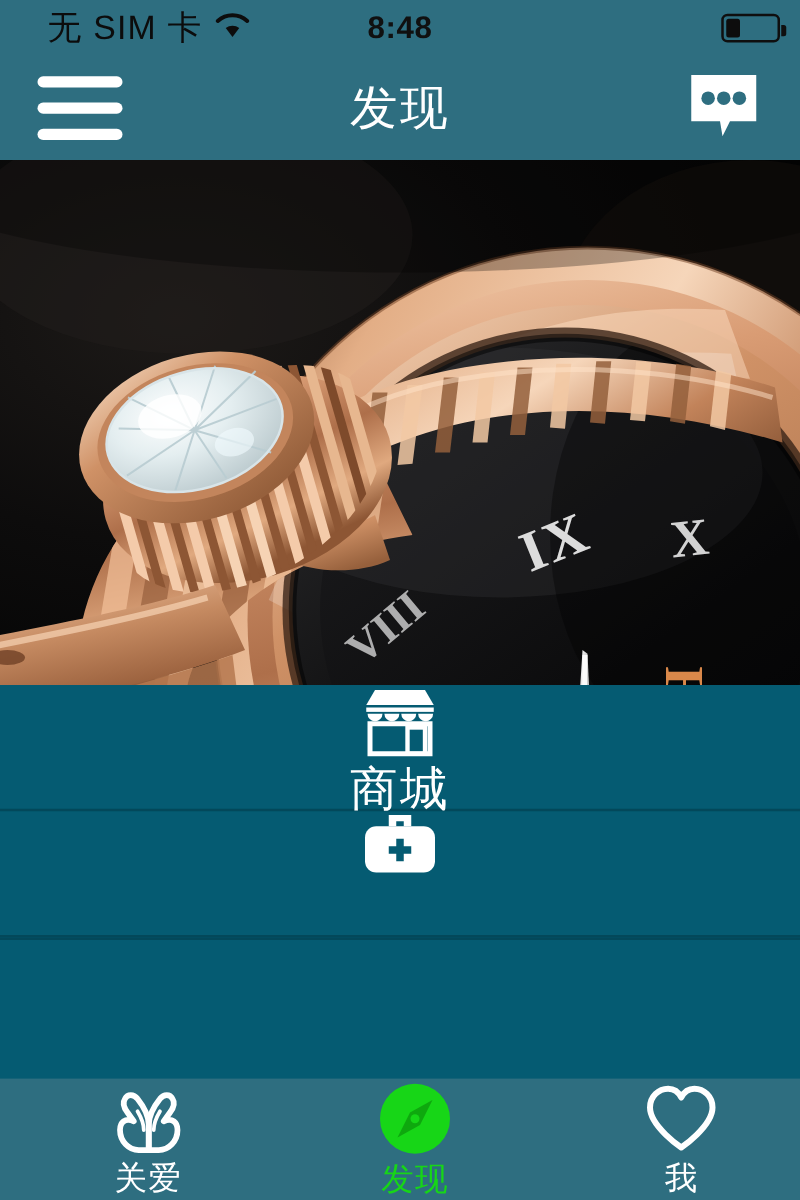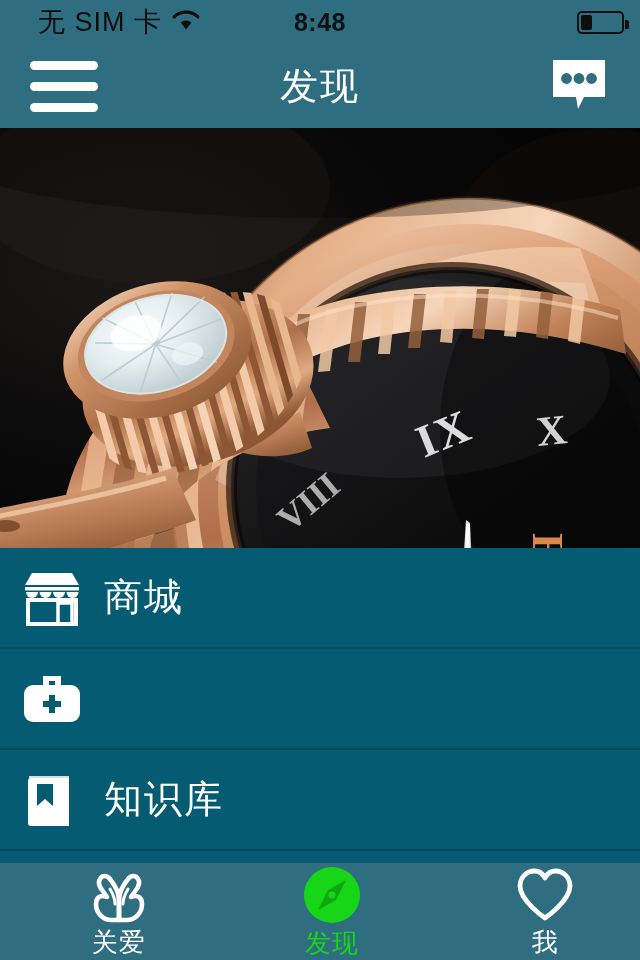--- a/index.html
+++ b/index.html
@@ -37,21 +37,21 @@
   .nav-menu-btn .bar { width:68px; height:9px; background:#ffffff; border-radius:4.5px; }
   .nav-title { flex:1; text-align:center; color:#ffffff; font-size:38px; letter-spacing:2px; }
   .nav-chat-btn { width:110px; display:flex; justify-content:center; align-items:center; padding-right:12px; cursor:pointer; }
 
   
   .hero { position:absolute; top:128px; left:0; width:640px; height:420px; overflow:hidden; background:#0a0a0b; }
   .hero svg { display:block; width:640px; height:420px; }
 
   
   .menu-panel { position:absolute; top:548px; left:0; width:640px; height:315px; background:#055b72; }
-  .menu-item { position:relative; height:99px; display:flex; align-items:center; cursor:pointer; }
+  .menu-item { position:relative; height:99px; display:flex; align-items:center; cursor:pointer;flex-direction:column; }
   .menu-item .mi-icon { width:104px; display:flex; justify-content:center; align-items:center; }
   .menu-item .mi-label { color:#ffffff; font-size:38px; letter-spacing:2px; }
   .divider { width:100%; height:2px; background:#03485a; }
 
   
   .tabbar {
     position:absolute; bottom:0; left:0; width:640px; height:97px;
     background:#2e6e80; display:flex;
   }
   .tab { flex:1; display:flex; flex-direction:column; align-items:center; justify-content:center; gap:2px; cursor:pointer; padding-top:4px;padding-left:24px; }
@@ -310,32 +310,20 @@
       <span class="mi-icon">
         <svg width="62" height="52" viewBox="0 0 62 52">
           <path d="M22 3 h18 v9 h-6 v-4 h-6 v4 h-6 Z" fill="#ffffff"></path>
           <rect x="3" y="12" width="56" height="37" rx="9" fill="#ffffff"></rect>
           <path d="M28 22 h6 v6 h6 v6 h-6 v6 h-6 v-6 h-6 v-6 h6 Z" fill="#055b72"></path>
         </svg>
       </span>
     </div>
     <div class="divider"></div>
 
-    <div class="menu-item">
-      <span class="mi-icon">
-        <svg width="58" height="60" viewBox="0 0 58 60">
-          <path d="M6 6 h40 v5 h-40 Z" fill="#cfe0e6"></path>
-          <path d="M6 12 h40 v4 h-40 Z" fill="#9fc0c9"></path>
-          <path d="M6 5 C6 5 6 4 8 4 h38 v50 h-38 c-2 0 -2 -1 -2 -1 Z" fill="none"></path>
-          <path d="M8 8 h38 v48 h-38 a3 3 0 0 1 -3 -3 v-42 a3 3 0 0 1 3 -3 Z" fill="#ffffff"></path>
-          <path d="M14 14 h16 v22 l-8 -7 l-8 7 Z" fill="#055b72"></path>
-        </svg>
-      </span>
-      <span class="mi-label">知识库</span>
-    </div>
     <div class="divider"></div>
 
   </div>
 
   <div class="tabbar">
 
     <div class="tab">
       <span class="t-icon">
         <svg width="62" height="56" viewBox="0 0 62 56">
           <path d="M31 33 C31 24 26 17 22 12 C19 8 14 8 12 12 C10 15 11 19 14 23 L19 30 C12 27 8 31 8 37 C8 46 15 53 23 53 H31 Z" fill="none" stroke="#ffffff" stroke-width="4.6" stroke-linejoin="round" stroke-linecap="round"></path>

